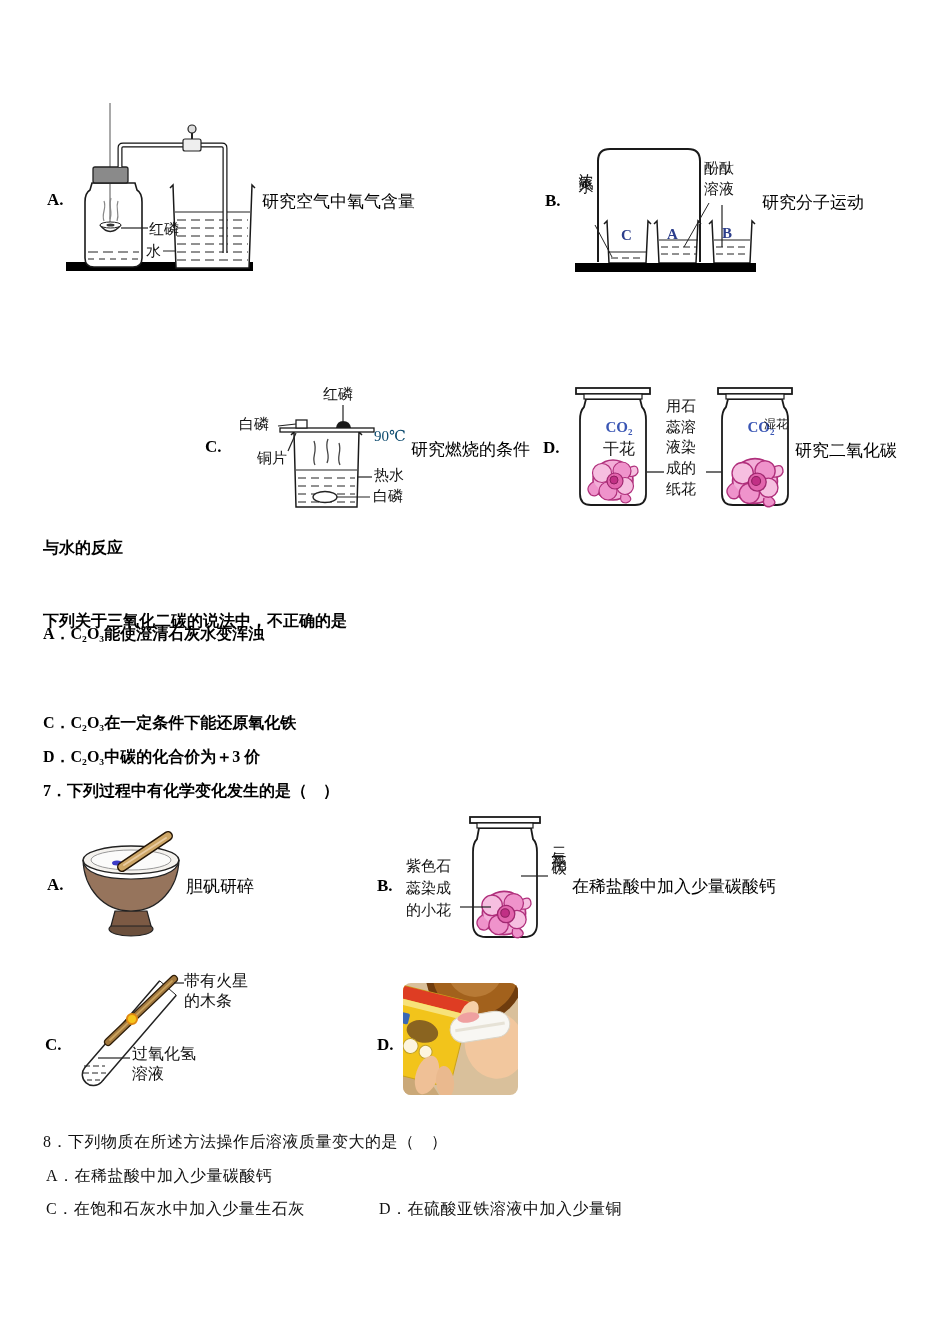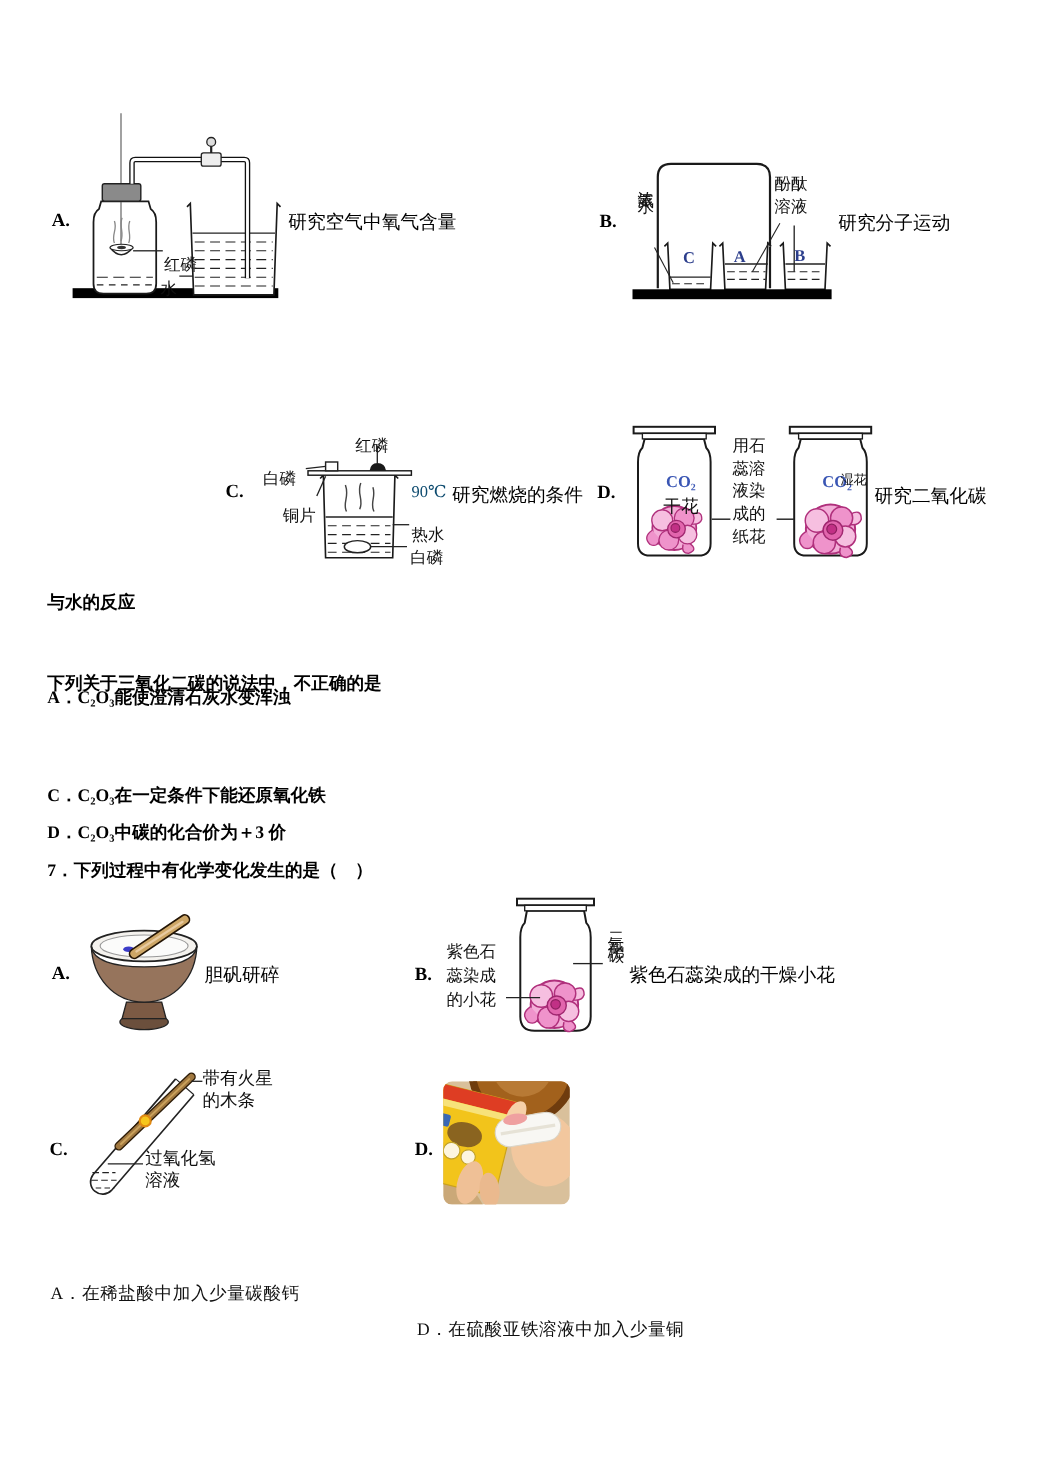--- a/index.html
+++ b/index.html
@@ -1,19 +1,19 @@
 <!DOCTYPE html>
 <html><head>
 <meta charset="utf-8">
 <style>
   html,body{margin:0;padding:0;background:#fff;}
   .page{position:relative;width:950px;height:1344px;background:#ffffff;
         font-family:"Liberation Serif","DejaVu Serif",serif;color:#111;overflow:hidden;}
   .abs{position:absolute;}
-  .lbl{position:absolute;font-size:15px;line-height:1.2;white-space:nowrap;color:#111;margin-top:12px;}
+  .lbl{position:absolute;font-size:15px;line-height:1.2;white-space:nowrap;color:#111;}
   .lblw{position:absolute;font-size:15px;line-height:1.4;word-break:break-all;color:#111;}
   .vert{position:absolute;writing-mode:vertical-rl;text-orientation:upright;
         font-size:15px;letter-spacing:3px;color:#111;}
   .cap{position:absolute;font-size:17px;font-weight:normal;white-space:nowrap;color:#000;}
   .letter{position:absolute;font-size:17px;font-weight:bold;white-space:nowrap;color:#000;}
   .bodyb{position:absolute;font-size:16px;font-weight:bold;white-space:nowrap;color:#000;letter-spacing:0.5px;}
   .bodyr{position:absolute;font-size:16px;font-weight:normal;white-space:nowrap;color:#111;letter-spacing:0.5px;}
   .co2{color:#3a56b4;font-weight:bold;font-size:15px;text-align:center;}
   .blet{position:absolute;font-size:15px;font-weight:bold;color:#2c3e8c;}
   svg{position:absolute;overflow:visible;}
@@ -174,21 +174,21 @@
     <path d="M24,15 L22,26 Q18,30 18,39 L18,111 Q18,124 31,124 L69,124 Q82,124 82,111 L82,39 Q82,30 78,26 L76,15 Z" fill="#fff" stroke="#1a1a1a" stroke-width="1.8"></path>
     <use href="#flower" transform="translate(49,100) scale(1.08)"></use>
     <rect x="15" y="4" width="70" height="6" fill="#fff" stroke="#1a1a1a" stroke-width="1.8"></rect>
     <rect x="22" y="10" width="56" height="5" fill="#fff" stroke="#1a1a1a" stroke-width="1.2"></rect>
     <line x1="5" y1="94" x2="36" y2="94" stroke="#222" stroke-width="1.2"></line>
     <line x1="66" y1="63" x2="93" y2="63" stroke="#222" stroke-width="1.2"></line>
   </svg>
   <div class="letter" style="left:377px;top:876px">B.</div>
   <div class="lblw" style="left:406px;top:856px;width:50px;line-height:1.45">紫色石蕊染成的小花</div>
   <div class="vert" style="left:549px;top:836px;height:92px;letter-spacing:4px">二氧化碳</div>
-  <div class="cap" style="left:572px;top:875px">紫色石蕊染成的干燥小花</div>
+  <div class="cap" style="left:572px;top:875px">在稀盐酸中加入少量碳酸钙</div>
 
   <svg class="abs" style="left:70px;top:968px" width="215" height="125" viewBox="0 0 215 125">
     <path d="M89.7,12.8 L14.7,99.8 A11,11 0 0 0 31.3,114.2 L106.3,27.2" fill="#fff" stroke="#222" stroke-width="1.5"></path>
     <line x1="89.7" y1="12.8" x2="106.3" y2="27.2" stroke="#222" stroke-width="1"></line>
     <line x1="14" y1="98" x2="35" y2="98" stroke="#222" stroke-width="1" stroke-dasharray="6 3"></line>
     <line x1="13" y1="105" x2="36" y2="105" stroke="#222" stroke-width="1" stroke-dasharray="6 3"></line>
     <line x1="17" y1="112" x2="34" y2="112" stroke="#222" stroke-width="1" stroke-dasharray="5 3"></line>
     <line x1="38" y1="74" x2="104" y2="11" stroke="#2e1d08" stroke-width="8" stroke-linecap="round"></line>
     <line x1="38" y1="74" x2="104" y2="11" stroke="#a1783f" stroke-width="5.5" stroke-linecap="round"></line>
     <line x1="40" y1="72" x2="102" y2="13" stroke="#caa25c" stroke-width="1.8" stroke-linecap="round"></line>
@@ -224,16 +224,18 @@
         <rect x="47" y="31" width="60" height="26" rx="13" fill="#f8f7f3" stroke="#d9d5c9"></rect>
         <line x1="52" y1="44" x2="102" y2="44" stroke="#e6e2d6" stroke-width="3"></line>
         <ellipse cx="67" cy="33" rx="11" ry="5" fill="#efa0a0"></ellipse>
       </g>
       <ellipse cx="24" cy="92" rx="11" ry="20" fill="#efc096" transform="rotate(18 24 92)"></ellipse>
       <ellipse cx="42" cy="99" rx="9" ry="16" fill="#eab98e" transform="rotate(-6 42 99)"></ellipse>
     </g>
   </svg>
   <div class="letter" style="left:377px;top:1035px">D.</div>
 
+  <div class="bodyr" style="left:43px;top:1132px">8．下列物质在所述方法操作后溶液质量变大的是（　）</div>
   <div class="bodyr" style="left:46px;top:1166px">A．在稀盐酸中加入少量碳酸钙</div>
+  <div class="bodyr" style="left:46px;top:1199px">C．在饱和石灰水中加入少量生石灰</div>
   <div class="bodyr" style="left:379px;top:1199px">D．在硫酸亚铁溶液中加入少量铜</div>
 
 </div>
 
 </body></html>

